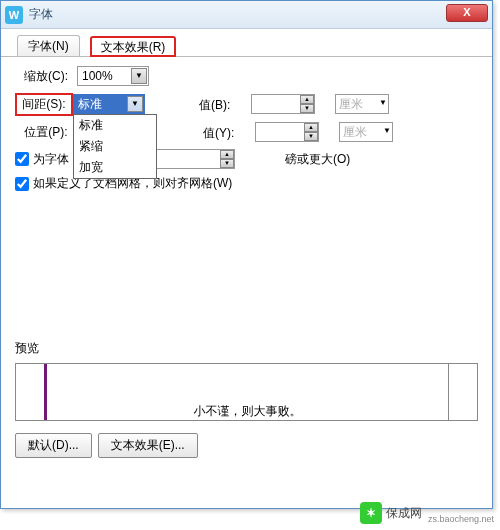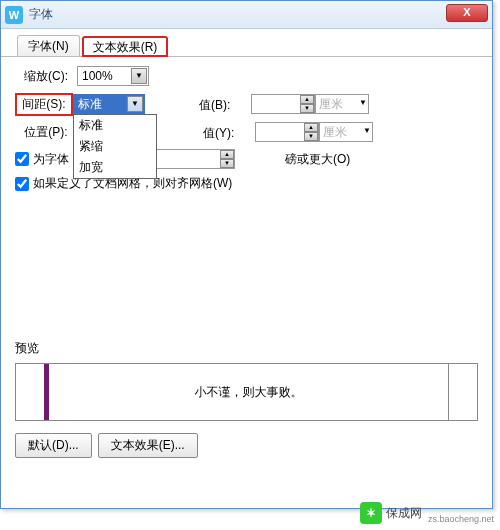--- a/index.html
+++ b/index.html
@@ -3,48 +3,48 @@
 <meta charset="utf-8">
 <style>
 *{box-sizing:border-box;margin:0;padding:0;font-family:"Microsoft YaHei","SimSun",sans-serif;font-size:12px}
 body{background:#fff;width:500px;height:530px;position:relative;overflow:hidden}
 .win{border:1px solid #5a8fc8;width:493px;height:509px;margin:0;background:#fff;box-shadow:2px 2px 4px rgba(0,0,0,.2)}
 .titlebar{height:28px;background:linear-gradient(#eef5fb,#dde9f6);border-bottom:1px solid #bcd;display:flex;align-items:center;padding:0 4px;position:relative}
 .app-icon{width:18px;height:18px;background:#3bb5eb;border-radius:3px;display:flex;align-items:center;justify-content:center;color:#fff;font-weight:bold;font-size:11px;margin-right:6px}
 .title{color:#2a4a6a}
 .close-x{position:absolute;right:4px;top:3px;width:42px;height:18px;background:linear-gradient(#e77,#c33);border:1px solid #933;border-radius:3px;color:#fff;text-align:center;line-height:15px;font-size:11px;font-weight:bold;cursor:pointer}
 .tabs{display:flex;padding:6px 10px 0 16px;border-bottom:1px solid #bbb;height:28px}
-.tab{padding:3px 10px;border:1px solid #bbb;border-bottom:none;background:linear-gradient(#fff,#eee);margin-right:2px;border-radius:3px 3px 0 0;cursor:pointer;line-height:14px}
+.tab{padding:3px 10px;border:1px solid #bbb;border-bottom:none;background:linear-gradient(#fff,#eee);margin-right:10px;border-radius:3px 3px 0 0;cursor:pointer;line-height:14px}
 .tab.active{background:#fff;position:relative;top:1px}
 .tab.hl{border:2px solid #d22;border-bottom:2px solid #d22;padding:2px 9px}
 .body{padding:8px 14px 4px 14px}
 .row{display:flex;align-items:center;margin-bottom:6px;height:22px}
 .lbl{width:62px;text-align:center}
 .lbl.hl{border:2px solid #d22;padding:1px 2px;width:58px}
 .combo{position:relative;display:inline-block}
 .combo input{width:72px;height:20px;border:1px solid #999;padding:0 18px 0 4px;background:#fff}
 .combo .arr{position:absolute;right:2px;top:2px;width:16px;height:16px;background:linear-gradient(#eee,#ccc);border:1px solid #888;font-size:8px;text-align:center;line-height:14px;cursor:pointer}
 .combo.sel input{background:#3a72c8;color:#fff;border:1px solid #3a72c8}
 .combo.sel .arr{background:linear-gradient(#dfe9f6,#c8d8ee)}
 .dropdown{position:absolute;left:0;top:20px;width:84px;border:1px solid #666;background:#fff;z-index:10}
 .dropdown div{padding:2px 5px;cursor:pointer}
 .val-grp{display:flex;align-items:flex-end;margin-left:54px}
 .val-lbl{width:52px}
 .spin{position:relative;width:64px;height:20px}
 .spin input{width:100%;height:100%;border:1px solid #999;padding:0 16px 0 3px}
 .spin .btns{position:absolute;right:1px;top:1px;width:14px;height:18px;display:flex;flex-direction:column}
 .spin .btns span{flex:1;background:linear-gradient(#eee,#ccc);border:1px solid #888;font-size:6px;text-align:center;line-height:7px;cursor:pointer}
-.unit{position:relative;width:54px;height:20px;margin-left:0}
+.unit{position:relative;width:54px;height:20px;margin-left:20px}
 .unit input{width:100%;height:100%;border:1px solid #999;padding:0 14px 0 3px}
 .unit .a{position:absolute;right:2px;top:4px;font-size:8px;cursor:pointer}
 .chk{width:14px;height:14px;margin-right:4px;cursor:pointer}
 .chkrow{display:flex;align-items:center;margin:3px 0 6px 0}
 .prev-lbl{margin-top:148px}
 .prev-box{border:1px solid #888;height:58px;margin-top:6px;display:flex;align-items:center;justify-content:center;font-size:15px;font-family:SimSun}
-.prev-inner{border-left:5px solid #701a75;border-right:1px solid #888;height:100%;width:88%;display:flex;align-items:center;justify-content:center}
+.prev-inner{border-left:3px solid #701a75;border-right:1px solid #888;height:100%;width:88%;display:flex;align-items:flex-end;justify-content:center}
 .footer{display:flex;padding:8px 14px;gap:6px}
 .btn{padding:3px 12px;border:1px solid #888;background:linear-gradient(#fdfdfd,#e6e6e6);border-radius:2px;cursor:pointer}
 .wm{position:absolute;right:6px;bottom:6px;display:flex;align-items:center;gap:4px;color:#444;font-size:13px}
 .wm .ic{width:22px;height:22px;background:#3c3;border-radius:4px;display:flex;align-items:center;justify-content:center;color:#fff;font-weight:bold}
 .wm .sub{font-size:9px;color:#888;align-self:flex-end;margin-left:2px}
 .disabled input{color:#aaa}
 </style>
 </head>
 <body>
 

